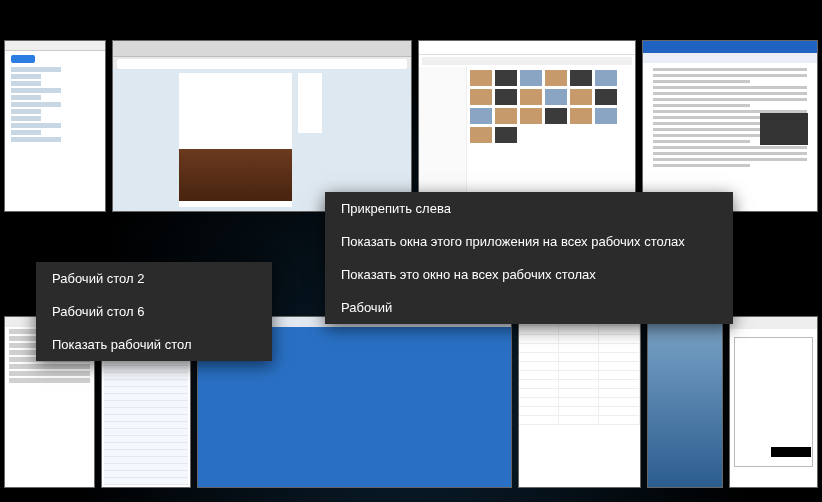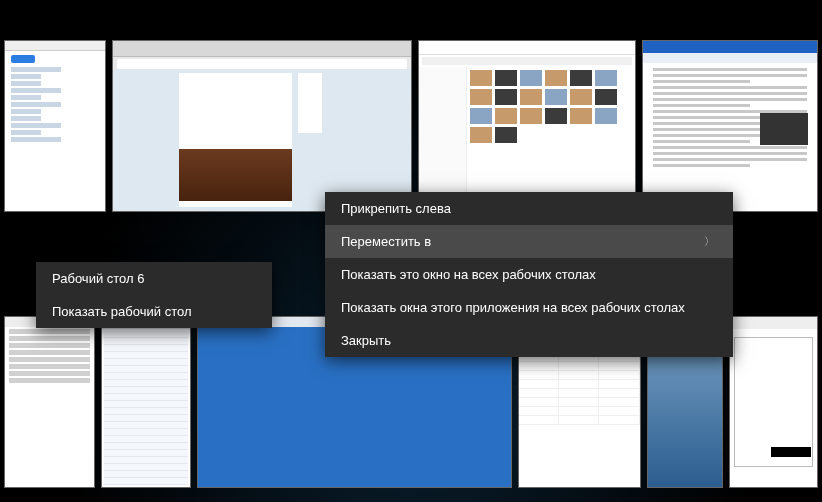--- a/index.html
+++ b/index.html
@@ -305,37 +305,36 @@
       <div style="height:12px;background:#eee"></div>
       <div style="position:absolute;left:4px;right:4px;top:20px;bottom:20px;border:1px solid #bbb;background:#fff;"></div>
       <div style="position:absolute;right:6px;bottom:30px;width:40px;height:10px;background:#000"></div>
     </div>
   </div>
 
   <div class="ctx ctx-main">
     <div class="item">
       <span>Прикрепить слева</span>
     </div>
-    <div class="item hover">
-      <span>Переместить в</span>
-      <span class="chev">〉</span>
+    <div class="item">
+      <span>Показать окна этого приложения на всех рабочих столах</span>
     </div>
     <div class="item">
       <span>Показать это окно на всех рабочих столах</span>
     </div>
     <div class="item">
-      <span>Показать окна этого приложения на всех рабочих столах</span>
-    </div>
-    <div class="item">
-      <span>Закрыть</span>
+      <span>Рабочий</span>
     </div>
   </div>
 
   <div class="ctx ctx-sub">
     <div class="item">
+      <span>Рабочий стол 2</span>
+    </div>
+    <div class="item">
       <span>Рабочий стол 6</span>
     </div>
     <div class="item">
       <span>Показать рабочий стол</span>
     </div>
   </div>
 
 </div>
 
 </body></html>

